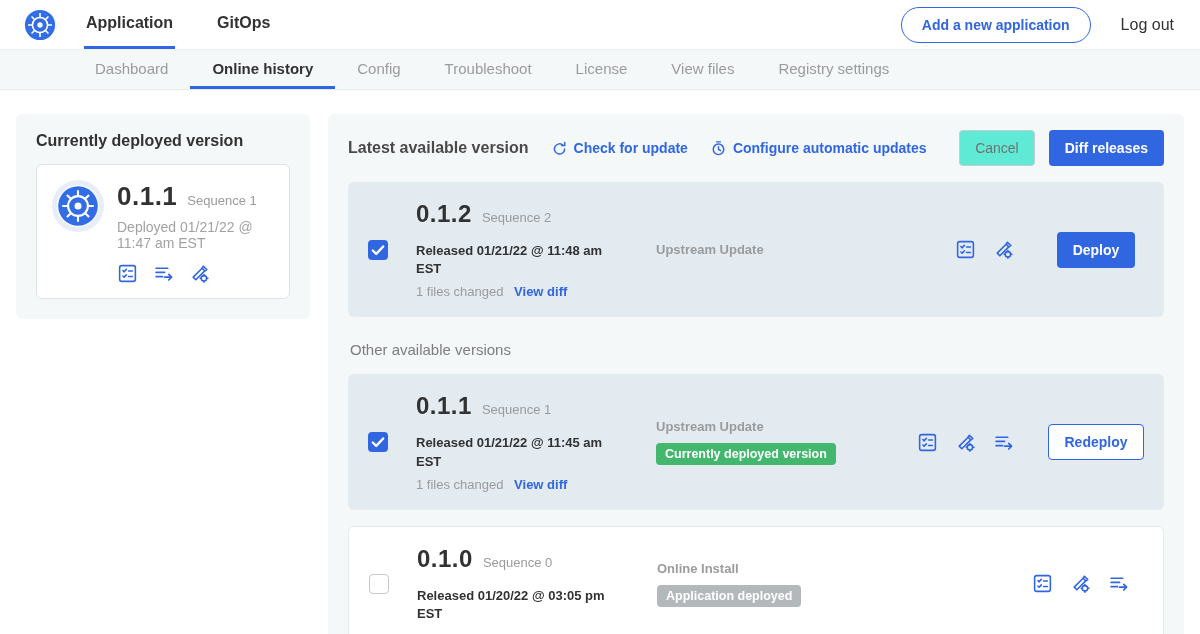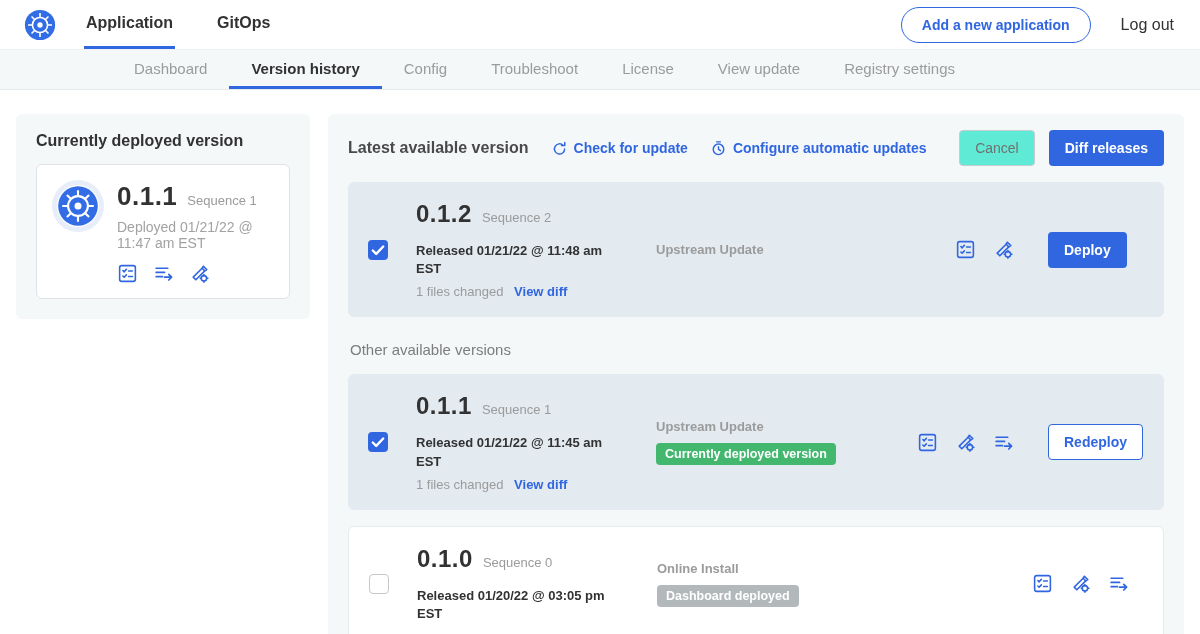--- a/index.html
+++ b/index.html
@@ -48,21 +48,21 @@
   .logout { margin-left: 30px; font-size: 16px; color: #323232; cursor: pointer; }
 
   
   .subnav {
     height: 41px;
     background: #f5f8f9;
     border-top: 1px solid #eef1f2;
     border-bottom: 1px solid #e7eaec;
     display: flex;
     align-items: stretch;
-    padding-left: 112px;
+    padding-left: 73px;
   }
   .subnav-item {
     display: flex;
     align-items: center;
     padding: 0 22px;
     font-size: 15px;
     color: #9b9b9b;
     border-bottom: 3px solid transparent;
     cursor: pointer;
     white-space: nowrap;
@@ -158,21 +158,21 @@
   .badge {
     display: inline-block; margin-top: 9px;
     padding: 4px 9px; border-radius: 4px;
     color: #fff; font-size: 12.5px; font-weight: 700;
     white-space: nowrap;
   }
   .badge-green { background: #44b76f; }
   .badge-gray  { background: #b3b8bb; }
 
   .row-icons { display: flex; align-items: center; gap: 17px; margin-right: 6px; }
-  .action-slot { width: 96px; display: flex; justify-content: flex-start; flex-shrink: 0; }
+  .action-slot { width: 96px; display: flex; justify-content: center; flex-shrink: 0; }
 </style>
 </head>
 <body>
 
 <div class="topnav">
   <div class="logo-wrap">
     <svg viewBox="0 0 36 36" width="32" height="32">
       <circle cx="18" cy="18" r="17" fill="#326de6"></circle>
       <g stroke="#ffffff" stroke-width="1.8" fill="none">
         <circle cx="18" cy="18" r="8.5"></circle>
@@ -190,33 +190,33 @@
   <div class="spacer"></div>
   <button class="add-app-btn">Add a new application</button>
   <div class="logout">Log out</div>
 </div>
 
 <div class="subnav">
   <div class="subnav-item">
       <span>Dashboard</span>
     </div>
   <div class="subnav-item active">
-      <span>Version history</span>
+      <span>Online history</span>
     </div>
   <div class="subnav-item">
       <span>Config</span>
     </div>
   <div class="subnav-item">
       <span>Troubleshoot</span>
     </div>
   <div class="subnav-item">
       <span>License</span>
     </div>
   <div class="subnav-item">
-      <span>View update</span>
+      <span>View files</span>
     </div>
   <div class="subnav-item">
       <span>Registry settings</span>
     </div>
 </div>
 
 <div class="main">
 
   <div class="left-panel">
     <div class="panel-title">Currently deployed version</div>
@@ -397,21 +397,21 @@
       <div class="cbx cbx-empty"></div>
       <div class="v-info">
         <div class="version-line">
           <span class="version-big">0.1.0</span>
           <span class="seq">Sequence 0</span>
         </div>
         <div class="released">Released 01/20/22 @ 03:05 pm EST</div>
       </div>
       <div class="v-source">
         <div class="src">Online Install</div>
-        <span class="badge badge-gray">Dashboard deployed</span>
+        <span class="badge badge-gray">Application deployed</span>
       </div>
       <div class="spacer"></div>
       <div class="row-icons" style="margin-right:14px;">
         <span class="icon-btn">
           <svg viewBox="0 0 20 20" fill="none" stroke="currentColor" stroke-width="1.5" stroke-linecap="round" stroke-linejoin="round">
             <rect x="2.5" y="2.5" width="15" height="15" rx="2"></rect>
             <path d="M5.6 7.2l1.2 1.2 2.1-2.3"></path>
               <path d="M11 7.6h3.6"></path>
             <path d="M5.6 12.4l1.2 1.2 2.1-2.3"></path>
               <path d="M11 12.8h3.6"></path>

